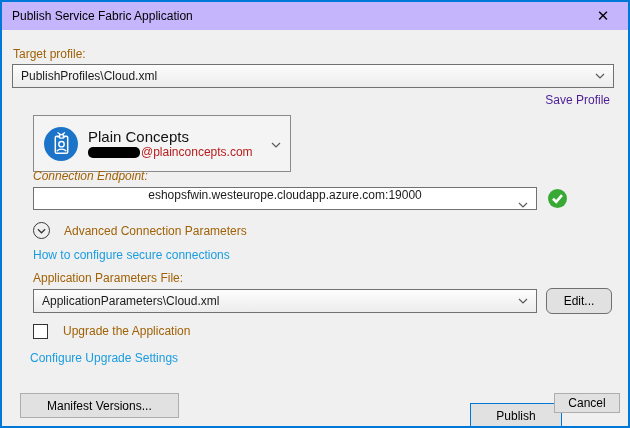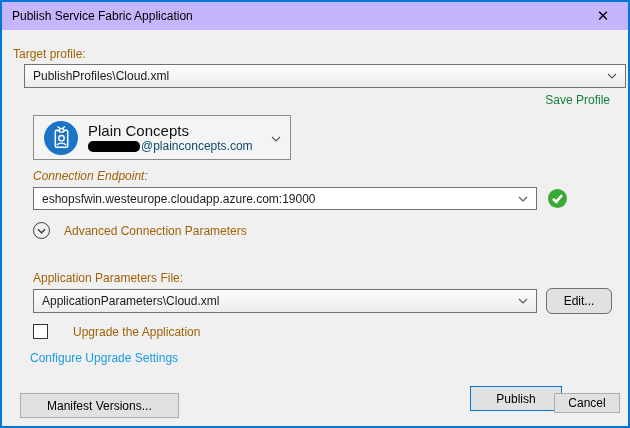--- a/index.html
+++ b/index.html
@@ -13,66 +13,66 @@
   .titlebar { height:28px; background:#c4b5fd; display:flex; align-items:center; padding:0 10px; }
   .titlebar .title { font-size:12px; color:#000; }
   .close-btn { margin-left:auto; width:30px; height:24px; display:flex; align-items:center; justify-content:center;
     font-size:15px; color:#000; cursor:default; }
   .abs { position:absolute; }
   .lbl { color:#a16207; }
   .combo {
     border:1px solid #717171; background:linear-gradient(#fdfdfd,#ececec);
     display:flex; align-items:center; padding:0 8px; color:#1b1b1b;
   }
-  .combo.editable { background:#ffffff; }
+  .combo.editable { background:#ffffff;flex-direction:column; }
   .combo .chev { margin-left:auto; display:flex; align-items:center; }
   .btn {
     display:flex; align-items:center; justify-content:center;
     background:#e1e1e1; border:1px solid #adadad; font-size:12px; color:#000; cursor:default;
   }
   .btn.dark-border { border-color:#707070; }
   .btn.primary { border-color:#0078d7; }
   .link { color:#1a9ce0; cursor:pointer; }
-  .muted-link { color:#15803d; }
+  .muted-link { color:#4c1d95; }
   .account-box {
     border:1px solid #8a8a8a; background:#f4f4f4;
     display:flex; align-items:center; padding:0 9px; gap:9px;
   }
   .acct-name { font-size:15px; color:#111; line-height:17px; }
-  .acct-email { font-size:12px; color:#0c4a6e; display:flex; align-items:center; line-height:14px; }
+  .acct-email { font-size:12px; color:#b91c1c; display:flex; align-items:center; line-height:14px; }
   .redaction { display:inline-block; width:52px; height:11px; background:#000; border-radius:5px; margin-right:1px; }
   .acct-chev { margin-left:auto; }
   .expander-circle {
     width:17px; height:17px; border:1px solid #383838; border-radius:50%;
     display:flex; align-items:center; justify-content:center; background:transparent;
   }
   .checkbox { width:15px; height:15px; border:1px solid #333; background:#fff; }
 </style>
 </head>
 <body>
 
 <div class="dialog">
 
   <div class="titlebar">
     <span class="title">Publish Service Fabric Application</span>
     <span class="close-btn">✕</span>
   </div>
 
   <div class="abs lbl" style="left:11px; top:45px;">Target profile:</div>
-  <div class="abs combo" style="left:10px; top:62px; width:602px; height:24px;margin-left:12px;">
+  <div class="abs combo" style="left:10px; top:62px; width:602px; height:24px;">
     <span>PublishProfiles\Cloud.xml</span>
     <span class="chev">
       <svg width="10" height="6" viewBox="0 0 10 6">
           <path d="M1 1 L5 5 L9 1" stroke="#5a5a5a" stroke-width="1.2" fill="none"></path>
         </svg>
     </span>
   </div>
   <div class="abs muted-link" style="top:91px; right:18px;">Save Profile</div>
 
-  <div class="abs account-box" style="left:31px; top:113px; width:258px; height:45px;">
+  <div class="abs account-box" style="left:31px; top:113px; width:258px; height:57px;">
     <span style="display:flex;">
       <svg width="36" height="36" viewBox="0 0 36 36">
         <circle cx="18" cy="18" r="17" fill="#1c74c9"></circle>
         <path d="M14.5 6.5 L22 11.5 M22 6.5 L14.5 11.5" stroke="#fff" stroke-width="1.3" fill="none"></path>
         <rect x="12.3" y="10.3" width="12.4" height="17" rx="1.3" fill="none" stroke="#fff" stroke-width="1.5"></rect>
         <rect x="16.7" y="8.7" width="3.6" height="3.4" fill="#1c74c9" stroke="#fff" stroke-width="1.2"></rect>
         <circle cx="18.5" cy="18.2" r="2.7" fill="none" stroke="#fff" stroke-width="1.4"></circle>
         <path d="M13.9 25.3 C15.2 22.4 21.8 22.4 23.1 25.3" fill="none" stroke="#fff" stroke-width="1.4"></path>
       </svg>
     </span>
@@ -107,35 +107,36 @@
   </span>
 
   <div class="abs" style="left:31px; top:220px; display:flex; align-items:center; gap:14px;">
     <span class="expander-circle">
       <svg width="9" height="6" viewBox="0 0 10 6">
           <path d="M1 1 L5 5 L9 1" stroke="#383838" stroke-width="1.4" fill="none"></path>
         </svg>
     </span>
     <span class="lbl">Advanced Connection Parameters</span>
   </div>
+  <div class="abs link" style="left:31px; top:246px;">How to configure secure connections</div>
 
   <div class="abs lbl" style="left:31px; top:269px;">Application Parameters File:</div>
   <div class="abs combo" style="left:31px; top:287px; width:504px; height:24px;gap:40px;">
     <span>ApplicationParameters\Cloud.xml</span>
     <span class="chev">
       <svg width="10" height="6" viewBox="0 0 10 6">
           <path d="M1 1 L5 5 L9 1" stroke="#5a5a5a" stroke-width="1.2" fill="none"></path>
         </svg>
     </span>
   </div>
   <div class="abs btn dark-border" style="left:544px; top:286px; width:66px; height:26px;border-radius:6px;">Edit...</div>
 
-  <div class="abs" style="left:31px; top:322px; display:flex; align-items:center; gap:25px;">
+  <div class="abs" style="left:31px; top:322px; display:flex; gap:15px;">
     <span class="checkbox"></span>
     <span class="lbl">Upgrade the Application</span>
   </div>
   <div class="abs link" style="left:28px; top:349px;">Configure Upgrade Settings</div>
 
   <div class="abs btn" style="left:18px; top:391px; height:25px; padding:0 26px;">Manifest Versions...</div>
-  <div class="abs btn primary" style="left:468px; top:384px; width:92px; height:25px;">Publish</div>
+  <div class="abs btn primary" style="left:468px; top:401px; width:92px; height:25px;">Publish</div>
   <div class="abs btn" style="left:552px; top:391px; width:66px; height:20px;">Cancel</div>
 
 </div>
 
 </body></html>

